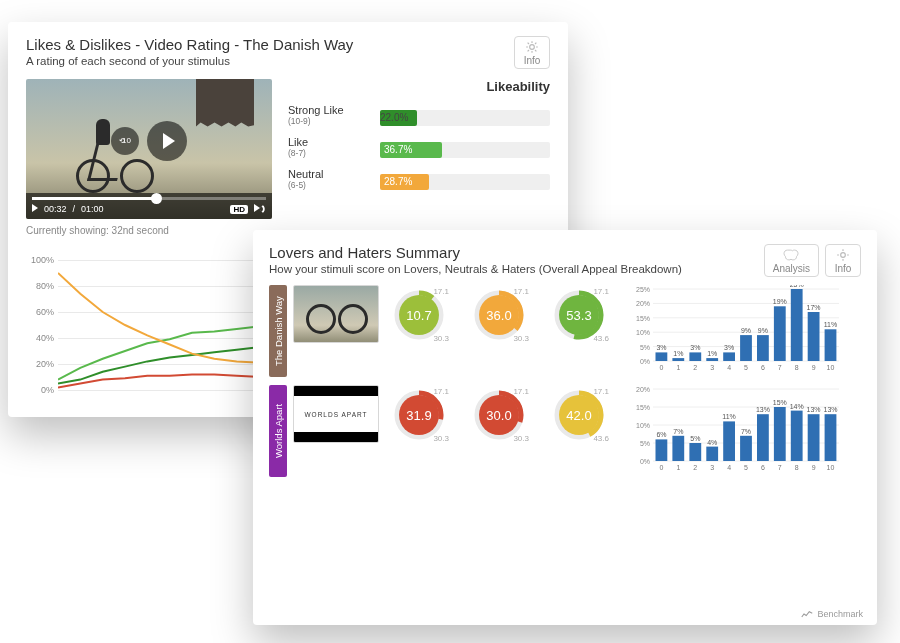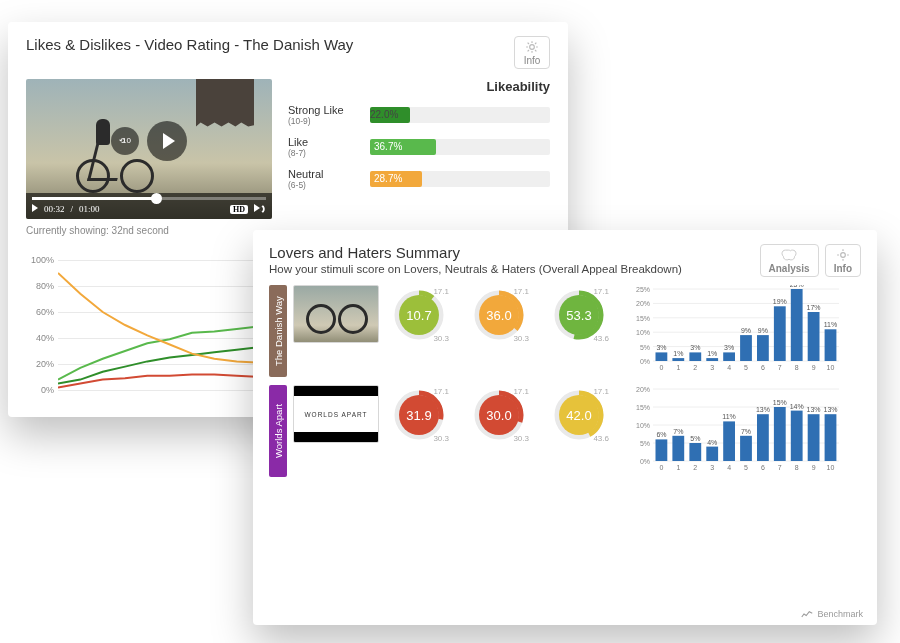--- a/index.html
+++ b/index.html
@@ -94,51 +94,51 @@
   .rewind-ctrl{ width:28px; height:28px; font-size:11px; }
   .play-ctrl{ width:40px; height:40px; }
   .play-ctrl::before{
     content:""; display:block;
     border-left:12px solid #fff; border-top:8px solid transparent; border-bottom:8px solid transparent;
     margin-left:3px;
   }
   .video-bar{
     position:absolute; left:0; right:0; bottom:0;
     background:rgba(0,0,0,.6); color:#fff;
-    font-size:9px; padding:4px 6px 5px 6px;font-family:Liberation Serif, serif;
+    font-size:9px; padding:4px 6px 5px 6px;
   }
   .progress{ position:relative; height:3px; background:rgba(255,255,255,.35); margin-bottom:4px;}
   .progress > span{ position:absolute; left:0; top:0; height:100%; background:#fff;}
   .progress .thumb{ position:absolute; top:-4px; width:11px; height:11px; border-radius:50%; background:#fff;}
   .video-row{ display:flex; align-items:center; justify-content:space-between;}
   .video-row .left{ display:flex; gap:6px; align-items:center;}
   .video-row .right{ display:flex; gap:6px; align-items:center;}
   .tag{ background:#fff; color:#000; border-radius:2px; padding:0 3px; font-weight:700; font-size:8px;}
   .speaker::before{content:"";display:inline-block;border-left:6px solid #fff;border-top:4px solid transparent;border-bottom:4px solid transparent;margin-right:1px;}
   .speaker::after{content:""; display:inline-block; width:4px;height:4px;border:2px solid #fff;border-left:none;border-bottom:none;border-radius:0 6px 0 0; transform:rotate(45deg); margin-left:-1px;}
   .playtiny::before{content:"";display:inline-block;border-left:6px solid #fff;border-top:4px solid transparent;border-bottom:4px solid transparent;}
   .caption{ font-size:10px; color:#888; margin-top:6px;}
   .likeability-col { flex:1; }
   .like-title{ text-align:right; font-weight:700; font-size:13px; margin:0 0 10px 0;}
-  .like-row{ display:flex; align-items:center; gap:10px; margin-bottom:10px;}
+  .like-row{ display:flex; align-items:flex-end; gap:20px; margin-bottom:10px;}
   .like-label{ width:72px; font-size:11px;}
   .like-label small{ display:block; font-size:8.5px; color:#777;}
   .like-bar{ flex:1; height:16px; background:#efefef; position:relative; border-radius:2px;}
   .like-bar > span{ position:absolute; left:0; top:0; height:100%; border-radius:2px;}
   .like-val{ position:absolute; left:calc(var(--pct) + 6px); top:0; font-size:10px; line-height:16px; color:#444;}
   .like-val.inside{ left:4px; color:#fff; font-size:10px;}
   .line-chart-area{ margin-top:24px; position:relative; height:130px; width:300px; overflow:visible;}
   .y-ticks{ position:absolute; left:0; top:0; height:100%; width:32px; font-size:9px; color:#888;}
   .y-ticks span{ position:absolute; right:4px; transform:translateY(-50%);}
   .grid{ position:absolute; left:32px; right:0; top:0; bottom:0;}
   .grid .hl{ position:absolute; left:0; right:0; border-top:1px solid #e9e9e9;}
 
   
   .btm-head{ display:flex; justify-content:space-between; align-items:flex-start;}
-  .btm-btns{ display:flex; gap:6px;font-weight:bold;}
+  .btm-btns{ display:flex; gap:6px;}
   .col-headers{
     display:flex; gap:0; margin-top:12px; margin-left:110px;
   }
   .col-headers .hd{
     width:80px; text-align:center;
   }
   .col-headers .hd.dist{ width:220px; margin-left:6px;}
   .hd span{
     display:inline-block; background:#636363; color:#fff;
     font-size:10px; padding:2px 10px; border-radius:2px;
@@ -194,20 +194,21 @@
   .benchmark{ position:absolute; right:14px; bottom:6px; font-size:9px; color:#9a9a9a; display:flex; gap:4px; align-items:flex-end;}
   .benchmark svg{ width:12px; height:10px;}
 </style>
 </head>
 <body>
 
 <div class="panel panel-top">
   <div class="top-head">
     <div>
       <h2 class="title">Likes &amp; Dislikes - Video Rating - The Danish Way</h2>
+      <div class="subtitle">A rating of each second of your stimulus</div>
     </div>
     <div class="pill-btn">
       <svg viewBox="0 0 24 24">
           <circle cx="12" cy="12" r="4" fill="none" stroke="#bbb" stroke-width="2"></circle>
           <g stroke="#bbb" stroke-width="2">
             <line x1="12" y1="2" x2="12" y2="5"></line>
             <line x1="12" y1="19" x2="12" y2="22"></line>
             <line x1="2" y1="12" x2="5" y2="12"></line>
             <line x1="19" y1="12" x2="22" y2="12"></line>
             <line x1="4.5" y1="4.5" x2="6.8" y2="6.8"></line>

